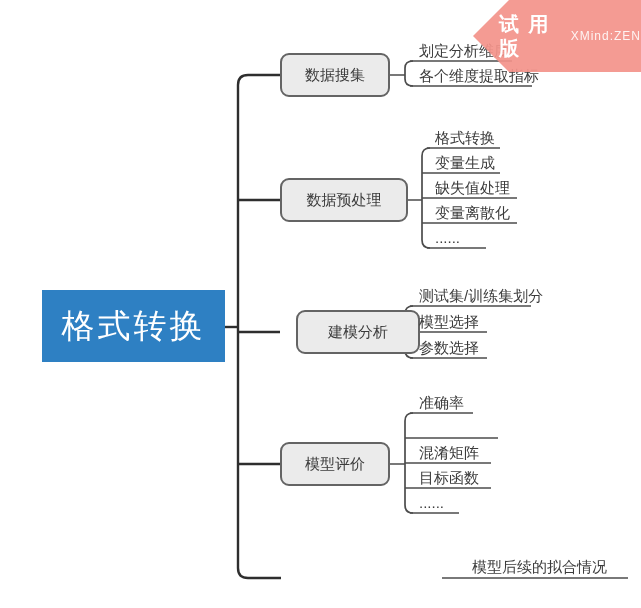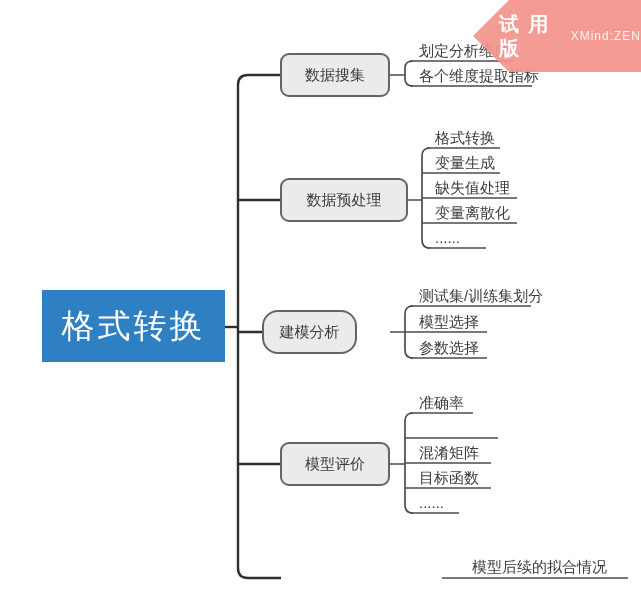--- a/index.html
+++ b/index.html
@@ -20,21 +20,21 @@
   
   .branch-node{
     position:absolute;height:44px;
     background:#EBEBEB;border:2px solid #646464;border-radius:9px;
     box-sizing:border-box;
     display:flex;align-items:center;justify-content:center;
     font-size:15px;color:#3B3B3B;
   }
   .b1{left:280px;top:53px;width:110px;}
   .b2{left:280px;top:178px;width:128px;}
-  .b3{left:262px;top:310px;width:95px;border-radius:16px;}
+  .b3{left:296px;top:310px;width:124px;}
   .b4{left:280px;top:442px;width:110px;}
   .b5{left:280px;top:556px;width:162px;}
   
   .child-label{
     position:absolute;height:20px;line-height:20px;
     font-size:15px;color:#3B3B3B;white-space:nowrap;
   }
   
   .ribbon{
     position:absolute;left:473px;top:0;width:168px;height:72px;

